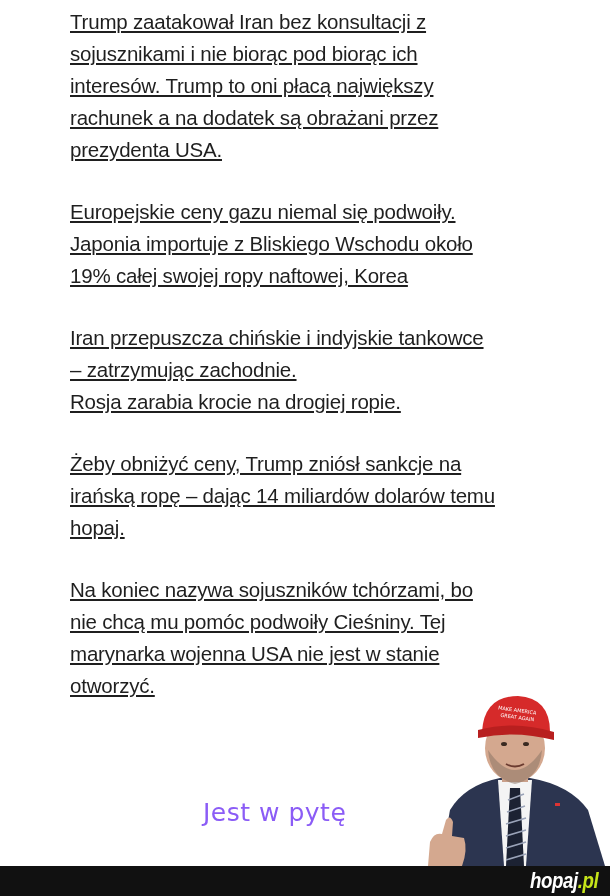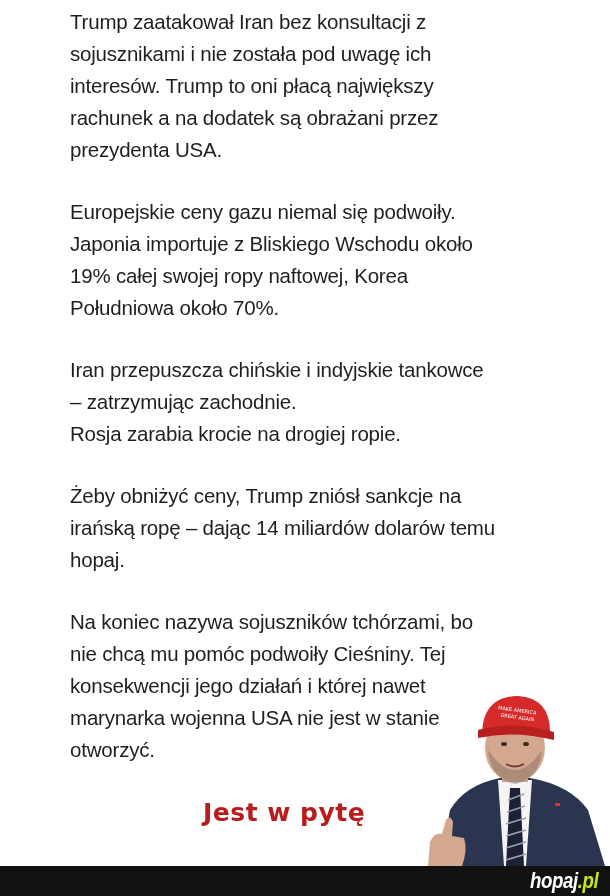--- a/index.html
+++ b/index.html
@@ -19,33 +19,34 @@
       position: absolute;
       left: 70px;
       top: 6px;
       width: 470px;
     }
     .paragraph {
       font-size: 20.5px;
       line-height: 32px;
       margin: 0 0 30px 0;
       letter-spacing: -0.2px;
+      text-decoration: underline;
     }
     .paragraph .line {
       display: block;
       white-space: nowrap;
     }
     .caption {
       position: absolute;
       left: 203px;
       top: 798px;
       font-family: "DejaVu Sans", sans-serif;
-      font-weight: bold;
+      font-weight: normal;
       font-size: 25px;
-      color: #b91c1c;
+      color: #8b5cf6;
       letter-spacing: 0.5px;
     }
     .photo {
       position: absolute;
       left: 420px;
       top: 690px;
       width: 190px;
       height: 176px;
       overflow: hidden;
     }
@@ -71,45 +72,43 @@
     }
     .brand .name { color: #ffffff; }
     .brand .dot-tld { color: #c6e51a; }
   </style>
 </head>
 <body>
 
 <div class="post-body">
   <p class="paragraph">
     <span class="line">Trump zaatakował Iran bez konsultacji z</span>
-    <span class="line">sojusznikami i nie została pod uwagę ich</span>
+    <span class="line">sojusznikami i nie biorąc pod biorąc ich</span>
     <span class="line">interesów. Trump to oni płacą największy</span>
     <span class="line">rachunek a na dodatek są obrażani przez</span>
     <span class="line">prezydenta USA.</span>
   </p>
   <p class="paragraph">
     <span class="line">Europejskie ceny gazu niemal się podwoiły.</span>
     <span class="line">Japonia importuje z Bliskiego Wschodu około</span>
     <span class="line">19% całej swojej ropy naftowej, Korea</span>
-    <span class="line">Południowa około 70%.</span>
   </p>
   <p class="paragraph">
     <span class="line">Iran przepuszcza chińskie i indyjskie tankowce</span>
     <span class="line">– zatrzymując zachodnie.</span>
     <span class="line">Rosja zarabia krocie na drogiej ropie.</span>
   </p>
   <p class="paragraph">
     <span class="line">Żeby obniżyć ceny, Trump zniósł sankcje na</span>
     <span class="line">irańską ropę – dając 14 miliardów dolarów temu</span>
     <span class="line">hopaj.</span>
   </p>
   <p class="paragraph">
     <span class="line">Na koniec nazywa sojuszników tchórzami, bo</span>
     <span class="line">nie chcą mu pomóc podwoiły Cieśniny. Tej</span>
-    <span class="line">konsekwencji jego działań i której nawet</span>
     <span class="line">marynarka wojenna USA nie jest w stanie</span>
     <span class="line">otworzyć.</span>
   </p>
 </div>
 
 <div class="caption">Jest w pytę</div>
 
 <div class="photo">
   <svg width="190" height="176" viewBox="0 0 190 176">
 

